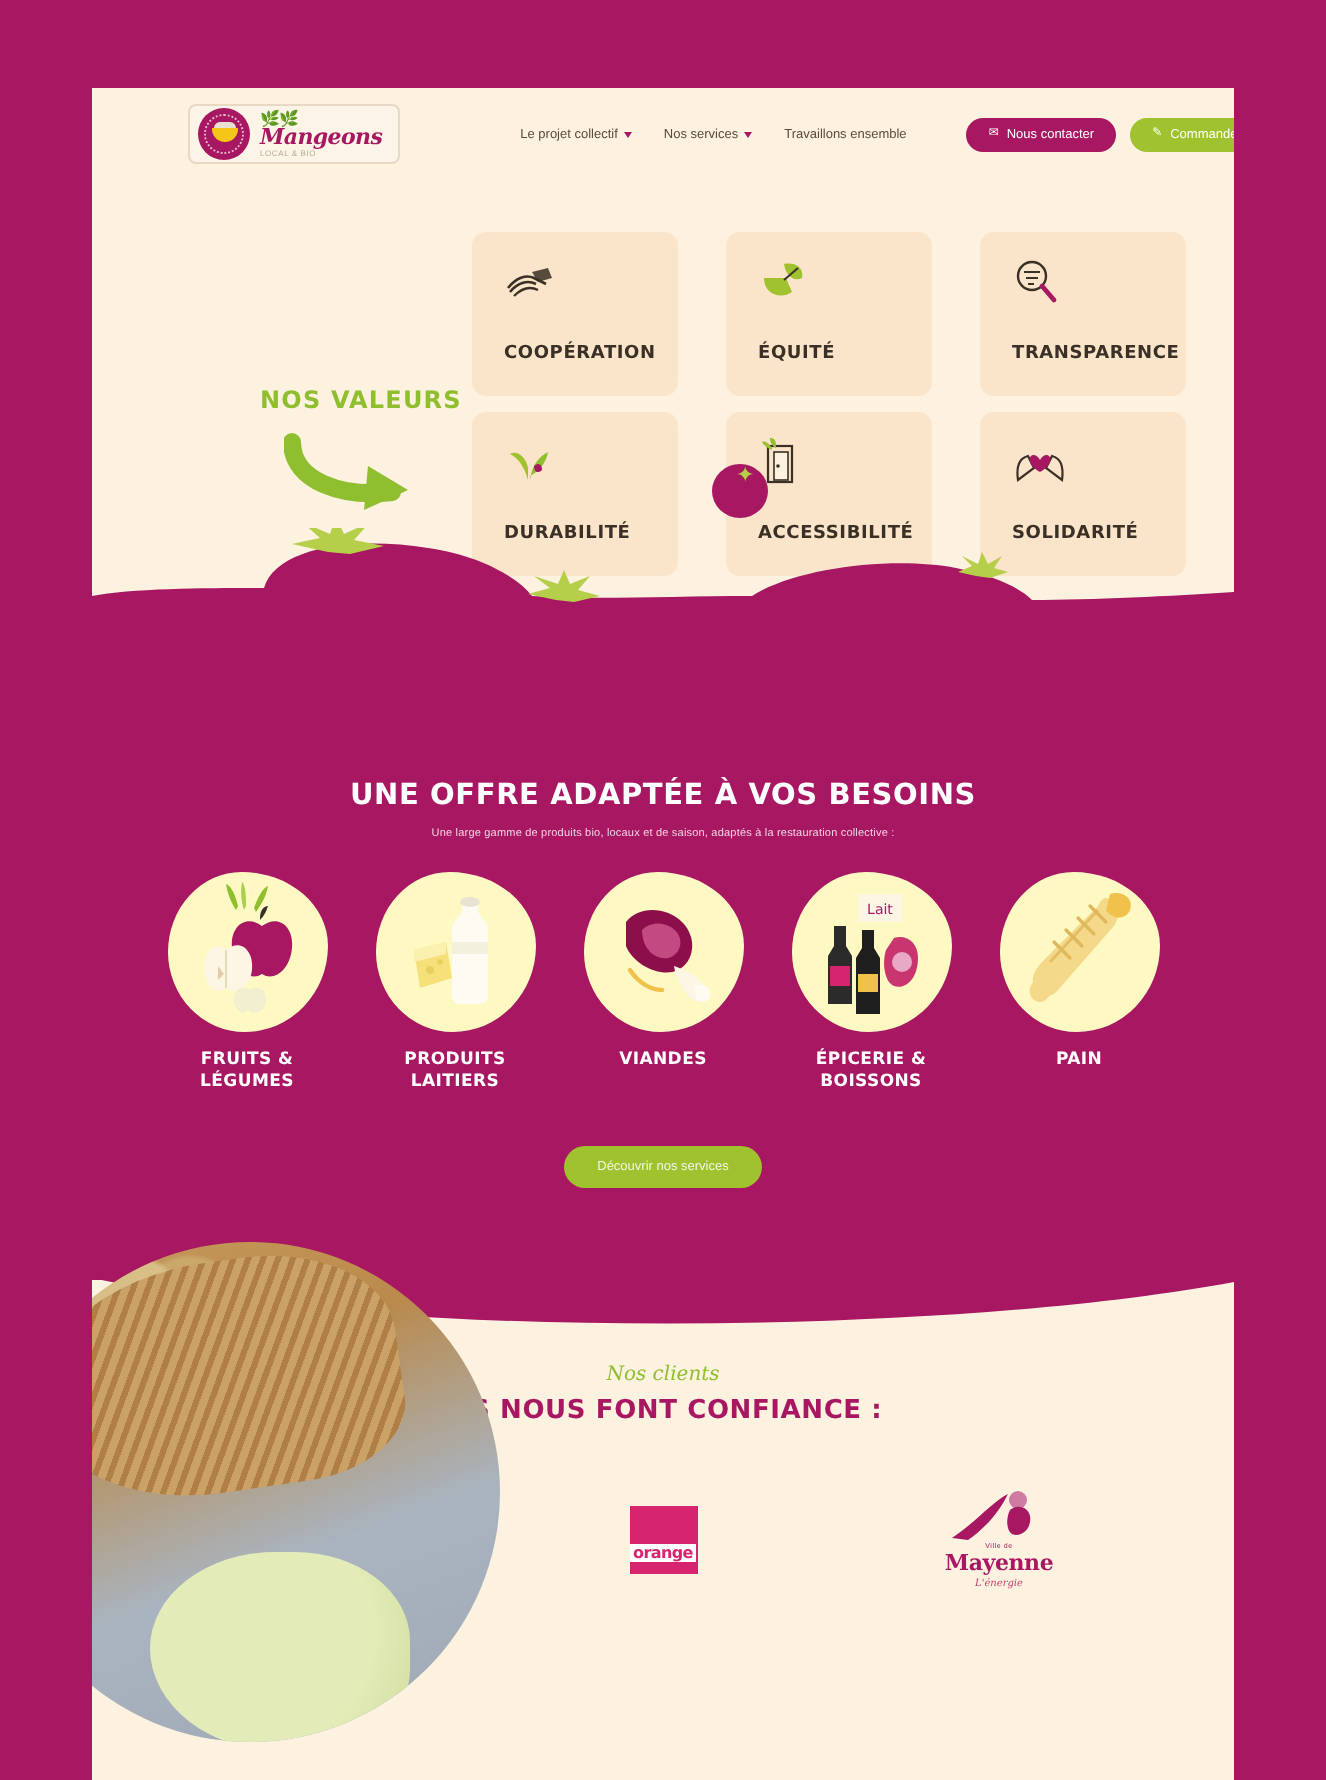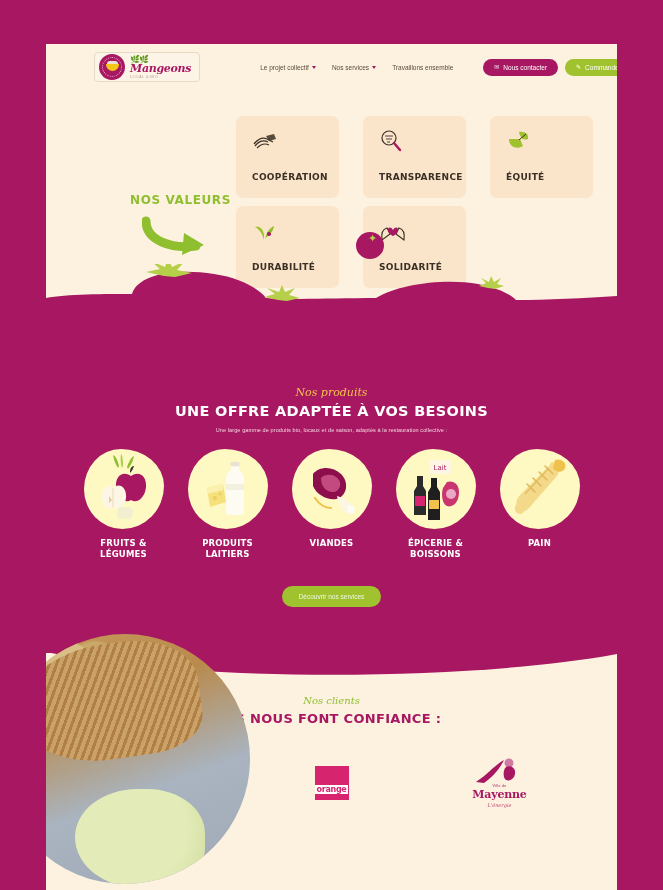--- a/index.html
+++ b/index.html
@@ -313,51 +313,63 @@
             <path d="M3 15 C7 10, 12 9, 16 11" stroke="#3a3026" stroke-width="1.3" fill="none"></path>
             <path d="M5 17 C9 13, 13 12, 17 14" stroke="#3a3026" stroke-width="1.2" fill="none"></path>
             <path d="M14 5 L22 3 L24 8 L17 10 Z" fill="#3a3026" opacity="0.85"></path>
           </svg>
         </div>
         <div class="card-label">COOPÉRATION</div>
       </div>
 
       <div class="card">
         <div class="card-icon">
+          <svg width="26" height="22" viewBox="0 0 26 22">
+            <path d="M3 9 C3 17, 11 20, 17 16 L14 9 Z" fill="#9fc22e"></path>
+            <path d="M13 2 C19 1, 23 4, 22 9 C18 11, 14 8, 13 2 Z" fill="#9fc22e"></path>
+            <path d="M13 10 L20 4" stroke="#3a3026" stroke-width="1" fill="none"></path>
+          </svg>
+        </div>
+        <div class="card-label">ÉQUITÉ</div>
+      </div>
+
+      <div class="card">
+        <div class="card-icon">
           <svg width="24" height="22" viewBox="0 0 24 22">
             <circle cx="10" cy="8" r="7" stroke="#3a3026" stroke-width="1.2" fill="none"></circle>
             <path d="M6 6 h8 M7 9 h6 M8 12 h3" stroke="#3a3026" stroke-width="0.9"></path>
             <path d="M15 13 L21 20" stroke="#a81761" stroke-width="2.4" stroke-linecap="round"></path>
           </svg>
         </div>
         <div class="card-label">TRANSPARENCE</div>
-      </div>
-
-      <div class="card">
-        <div class="card-icon">
-          <svg width="26" height="22" viewBox="0 0 26 22">
-            <path d="M3 9 C3 17, 11 20, 17 16 L14 9 Z" fill="#9fc22e"></path>
-            <path d="M13 2 C19 1, 23 4, 22 9 C18 11, 14 8, 13 2 Z" fill="#9fc22e"></path>
-            <path d="M13 10 L20 4" stroke="#3a3026" stroke-width="1" fill="none"></path>
-          </svg>
-        </div>
-        <div class="card-label">ÉQUITÉ</div>
       </div>
 
       <div class="card">
         <div class="card-icon">
           <svg width="26" height="22" viewBox="0 0 26 22">
             <path d="M12 20 C10 13, 7 9, 3 7 C6 5, 11 8, 12 14 Z" fill="#9fc22e"></path>
             <path d="M13 20 C14 12, 18 8, 22 6 C21 12, 17 16, 13 18 Z" fill="#8fbf2f"></path>
             <path d="M15 13 C17 11, 19 12, 19 15 C17 17, 15 16, 15 13 Z" fill="#a81761"></path>
           </svg>
         </div>
         <div class="card-label">DURABILITÉ</div>
       </div>
 
+      <div class="card">
+        <div class="card-icon">
+          <svg width="22" height="24" viewBox="0 0 22 24">
+            <rect x="5" y="4" width="12" height="18" stroke="#3a3026" stroke-width="1.1" fill="none"></rect>
+            <rect x="8" y="7" width="7" height="14" fill="#fdf1e0" stroke="#3a3026" stroke-width="0.8"></rect>
+            <circle cx="10" cy="14" r="0.9" fill="#3a3026"></circle>
+            <path d="M7 5 C5 2, 3 1, 2 2 C3 4, 5 5, 7 6 Z" fill="#9fc22e"></path>
+            <path d="M9 4 C9 1, 8 0, 6 0 C6 2, 7 4, 9 5 Z" fill="#8fbf2f"></path>
+          </svg>
+        </div>
+        <div class="card-label">ACCESSIBILITÉ</div>
+      </div>
 
       <div class="card">
         <div class="card-icon">
           <svg width="28" height="22" viewBox="0 0 28 22">
             <path d="M3 20 C2 13, 4 9, 8 8 L11 14 Z" stroke="#3a3026" stroke-width="1.1" fill="none"></path>
             <path d="M25 20 C26 13, 24 9, 20 8 L17 14 Z" stroke="#3a3026" stroke-width="1.1" fill="none"></path>
             <path d="M14 10 C12 6, 8 7, 9 11 C10 14, 14 16, 14 16 C14 16, 18 14, 19 11 C20 7, 16 6, 14 10 Z" fill="#a81761"></path>
           </svg>
         </div>
         <div class="card-label">SOLIDARITÉ</div>
@@ -375,21 +387,20 @@
     <svg class="tomato-top" viewBox="0 0 571 60" preserveAspectRatio="none">
       <path d="M0 34 C20 30, 60 30, 86 30 C92 10, 130 4, 168 10 C196 14, 214 26, 220 34
                C250 36, 290 34, 330 34 C352 20, 400 14, 432 20 C452 24, 464 30, 470 36
                C500 36, 540 34, 571 32 L571 60 L0 60 Z" fill="#a81761"></path>
       <path d="M118 12 l-18 -4 l14 -3 l-9 -8 l14 6 l3 -9 l4 9 l13 -6 l-8 9 l15 3 l-17 4 Z" fill="#b5cf4a"></path>
       <path d="M232 36 l-14 -3 l11 -3 l-8 -6 l12 4 l3 -7 l3 7 l10 -4 l-6 7 l11 3 l-13 3 Z" fill="#b5cf4a"></path>
       <path d="M442 24 l-9 -2 l7 -3 l-5 -5 l8 4 l2 -6 l3 6 l7 -4 l-4 6 l7 2 l-9 3 Z" fill="#b5cf4a"></path>
     </svg>
 
     <div class="band-inner">
-      <div class="script">Nos produits</div>
       <div class="band-h2">UNE OFFRE ADAPTÉE À VOS BESOINS</div>
       <div class="band-sub">Une large gamme de produits bio, locaux et de saison, adaptés à la restauration collective :</div>
 
       <div class="products">
 
         <div class="product">
           <div class="product-blob">
             <svg width="70" height="70" viewBox="0 0 70 70">
               <path d="M30 12 C28 4, 26 2, 24 1 C25 7, 27 11, 29 14 Z" fill="#8fbf2f"></path>
               <path d="M34 12 C34 3, 33 1, 32 0 C31 6, 32 11, 33 14 Z" fill="#a9cf4e"></path>

